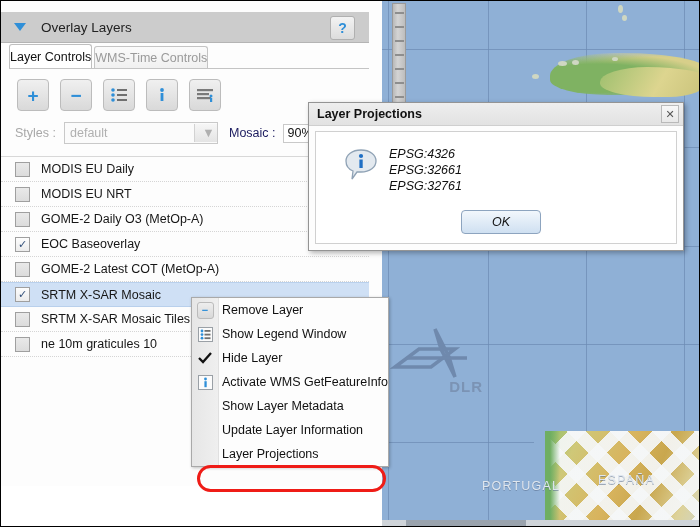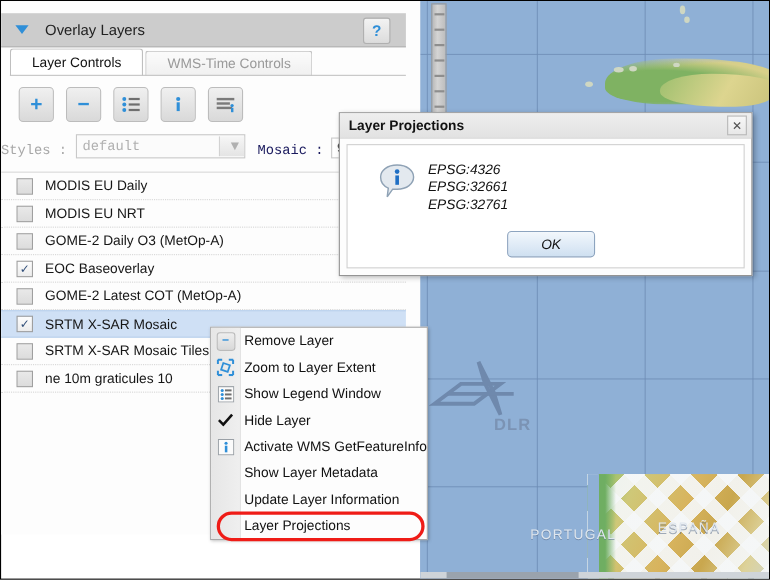--- a/index.html
+++ b/index.html
@@ -47,31 +47,31 @@
   .hscroll .thumb{position:absolute;left:24px;top:0;width:120px;height:6px;background:#9aa3ad;}
 
   
   .panel{position:absolute;left:0;top:0;width:381px;height:485px;background:#fdfdfd;}
   .panel-header{position:absolute;left:0;top:11px;width:368px;height:31px;background:#cccccc;border-bottom:1px solid #b4b4b4;box-sizing:border-box;display:flex;align-items:center;}
   .tri{width:0;height:0;border-left:6px solid transparent;border-right:6px solid transparent;border-top:8px solid #2f8fd8;margin-left:13px;}
   .panel-title{margin-left:15px;font-size:13.5px;color:#222;}
   .help-btn{position:absolute;right:14px;top:4px;width:23px;height:22px;border:1px solid #b0b0b0;border-radius:3px;background:linear-gradient(#f3f3f3,#dcdcdc);color:#2f8fd8;font-weight:bold;font-size:14px;display:flex;align-items:center;justify-content:center;}
 
   .tabs{position:absolute;left:8px;top:44px;height:24px;display:flex;align-items:flex-end;}
-  .tab{height:22px;padding:0 19px;border:1px solid #c4c4c4;border-bottom:none;background:linear-gradient(#fbfbfb,#f0f0f0);font-size:12.5px;color:#9a9a9a;display:flex;align-items:center;border-radius:3px 3px 0 0;margin-right:2px;text-align:center;}
+  .tab{height:22px;padding:0 0;border:1px solid #c4c4c4;border-bottom:none;background:linear-gradient(#fbfbfb,#f0f0f0);font-size:12.5px;color:#9a9a9a;display:flex;align-items:center;border-radius:3px 3px 0 0;margin-right:2px;text-align:center;}
   .tab.active{background:#ffffff;color:#111;height:24px;border-color:#bfbfbf;}
   .tabline{position:absolute;left:8px;top:67px;width:360px;height:1px;background:#c4c4c4;}
 
   .toolrow{position:absolute;left:16px;top:78px;display:flex;gap:11px;}
   .tbtn{width:30px;height:30px;border:1px solid #bcbcbc;border-radius:4px;background:linear-gradient(#f0f0f0,#d9d9d9);display:flex;align-items:center;justify-content:center;}
   .tbtn .plus,.tbtn .minus{color:#2f8fd8;font-weight:bold;}
   .tbtn .plus{font-size:19px;line-height:1;}
   .tbtn .minus{font-size:19px;line-height:1;}
 
-  .stylerow{position:absolute;left:0;top:121px;width:356px;height:22px;display:flex;align-items:flex-end;font-family:Liberation Mono, monospace;}
+  .stylerow{position:absolute;left:14px;top:121px;width:356px;height:22px;display:flex;align-items:center;}
   .sty-lbl{font-size:12.5px;color:#a8a8a8;}
   .sty-sel{margin-left:8px;width:152px;height:20px;border:1px solid #c9c9c9;background:#fbfbfb;display:flex;align-items:center;justify-content:space-between;}
   .sty-sel span{font-size:12.5px;color:#b0b0b0;padding-left:5px;}
   .sty-arrow{width:17px;height:18px;background:linear-gradient(#f6f6f6,#e4e4e4);border-left:1px solid #d2d2d2;display:flex;align-items:center;justify-content:center;color:#b6b6b6;font-size:8px;}
   .op-lbl{margin-left:11px;font-size:12.5px;color:#1a1a5e;}
   .op-val{margin-left:7px;width:40px;height:19px;border:1px solid #c9c9c9;background:#fff;font-size:12.5px;color:#111;display:flex;align-items:center;padding-left:4px;box-sizing:border-box;}
 
   .listsep{position:absolute;left:0;top:155px;width:368px;height:1px;background:#d8d8d8;}
   .layerlist{position:absolute;left:0;top:156px;width:368px;}
   .lrow{height:25px;display:flex;align-items:center;border-bottom:1px dotted #d5d5d5;padding-left:14px;box-sizing:border-box;}
@@ -259,29 +259,20 @@
   <div class="ctx">
     <div class="ctx-rail"></div>
 
     <div class="citem">
       <div class="cico">
           <div class="mini">−</div>
         </div>
       <div class="clabel">Remove Layer</div>
     </div>
 
-    <div class="citem">
-      <div class="cico">
-        <svg width="16" height="16" stroke="#2f8fd8" stroke-width="2" fill="none">
-          <path d="M1 1 L5 1 M1 1 L1 5 M15 1 L11 1 M15 1 L15 5 M1 15 L5 15 M1 15 L1 11 M15 15 L11 15 M15 15 L15 11"></path>
-          <path d="M6 4 L12 6 L10 12 L4 10 Z" stroke-width="1.6"></path>
-        </svg>
-      </div>
-      <div class="clabel">Zoom to Layer Extent</div>
-    </div>
 
     <div class="citem">
       <div class="cico">
         <svg width="15" height="15">
           <rect x="0.5" y="0.5" width="14" height="14" fill="#fbfbfb" stroke="#9aa0a6"></rect>
           <circle cx="4" cy="4" r="1.4" fill="#2f8fd8"></circle>
             <rect x="6.5" y="3" width="6" height="1.8" fill="#6f6f6f"></rect>
           <circle cx="4" cy="7.6" r="1.4" fill="#2f8fd8"></circle>
             <rect x="6.5" y="6.7" width="6" height="1.8" fill="#6f6f6f"></rect>
           <circle cx="4" cy="11.2" r="1.4" fill="#2f8fd8"></circle>

